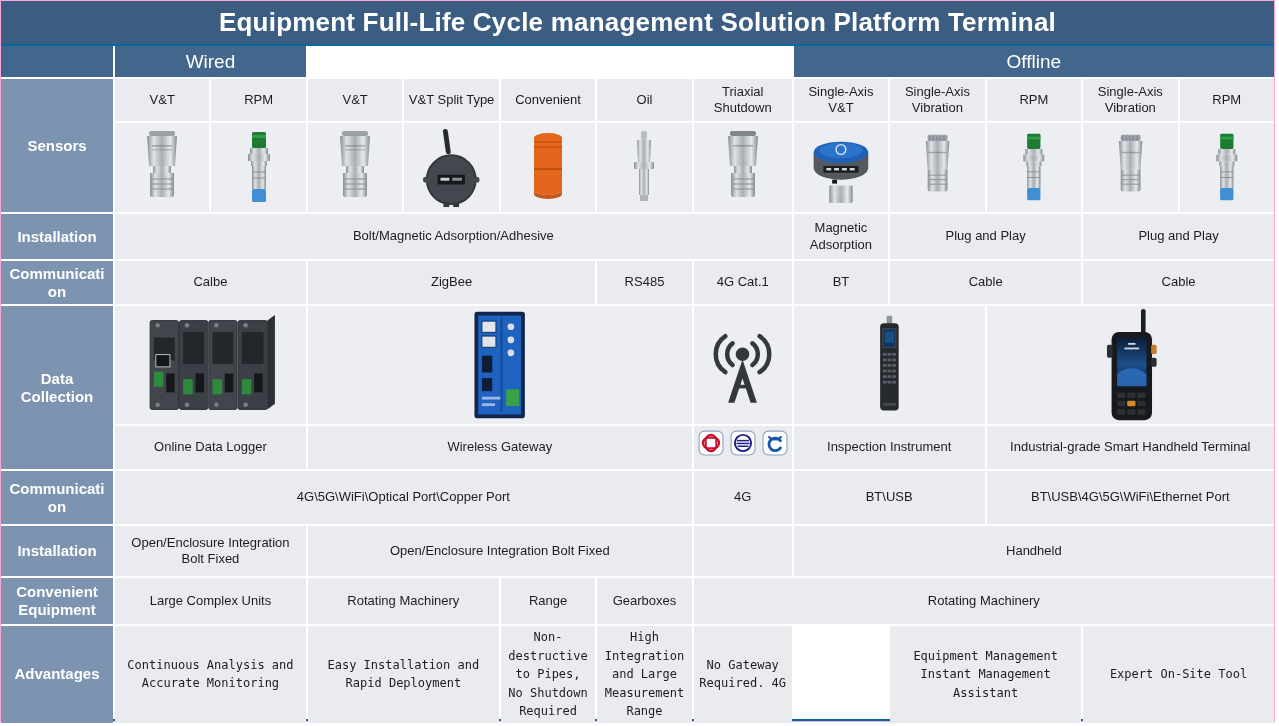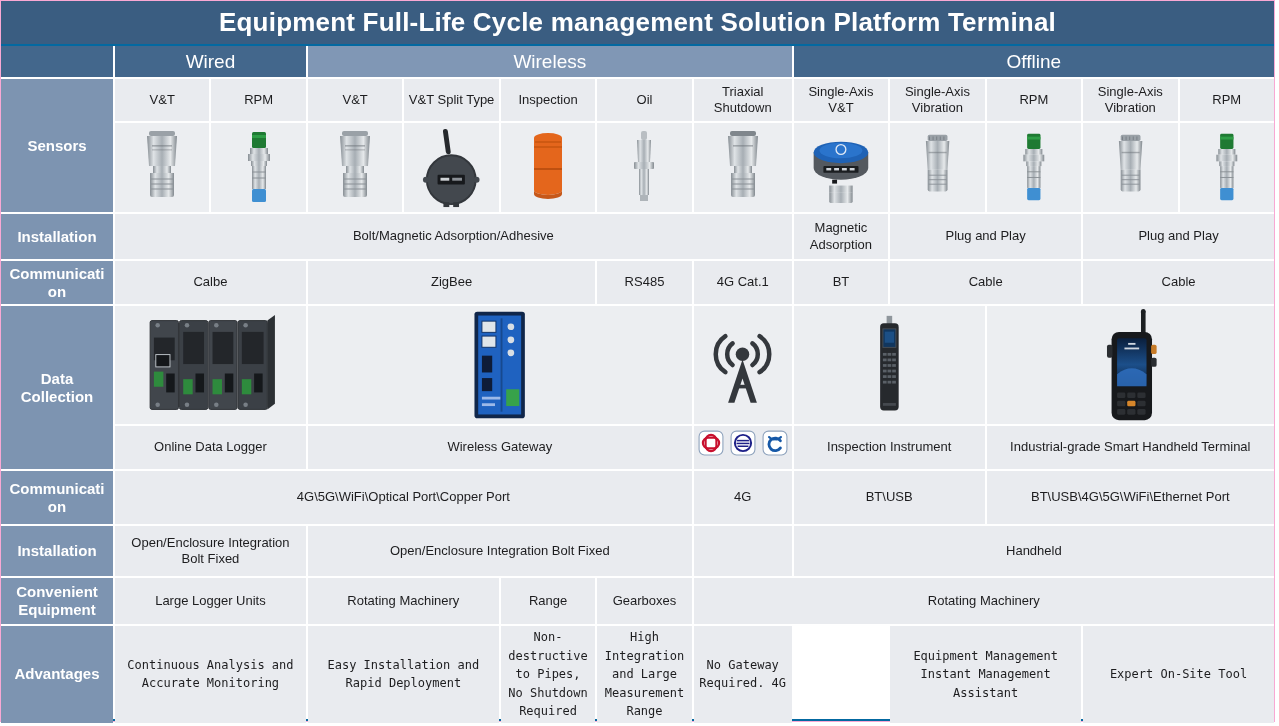--- a/index.html
+++ b/index.html
@@ -43,37 +43,36 @@
 </svg>
 
 <div class="frame">
 
   <div class="title">Equipment Full-Life Cycle management Solution Platform Terminal</div>
 
   <div class="grid">
 
     <div class="c g" style="grid-row:1;grid-column:1"></div>
     <div class="c g" style="grid-row:1;grid-column:2/span 2">Wired</div>
-    <div class="c g gl" style="grid-row:1;grid-column:4/span 5">Wireless</div>
     <div class="c g" style="grid-row:1;grid-column:9/span 5">Offline</div>
 
     <div class="c h" style="grid-row:2/span 2;grid-column:1">Sensors</div>
     <div class="c h" style="grid-row:4;grid-column:1">Installation</div>
     <div class="c h" style="grid-row:5;grid-column:1">Communication</div>
     <div class="c h" style="grid-row:6/span 2;grid-column:1">Data Collection</div>
     <div class="c h" style="grid-row:8;grid-column:1">Communication</div>
     <div class="c h" style="grid-row:9;grid-column:1">Installation</div>
     <div class="c h" style="grid-row:10;grid-column:1">Convenient Equipment</div>
     <div class="c h" style="grid-row:11;grid-column:1">Advantages</div>
 
     <div class="c" style="grid-row:2;grid-column:2">V&amp;T</div>
     <div class="c" style="grid-row:2;grid-column:3">RPM</div>
     <div class="c" style="grid-row:2;grid-column:4">V&amp;T</div>
     <div class="c" style="grid-row:2;grid-column:5">V&amp;T Split Type</div>
-    <div class="c" style="grid-row:2;grid-column:6">Inspection</div>
+    <div class="c" style="grid-row:2;grid-column:6">Convenient</div>
     <div class="c" style="grid-row:2;grid-column:7">Oil</div>
     <div class="c" style="grid-row:2;grid-column:8">Triaxial Shutdown</div>
     <div class="c" style="grid-row:2;grid-column:9">Single-Axis V&amp;T</div>
     <div class="c" style="grid-row:2;grid-column:10">Single-Axis Vibration</div>
     <div class="c" style="grid-row:2;grid-column:11">RPM</div>
     <div class="c" style="grid-row:2;grid-column:12">Single-Axis Vibration</div>
     <div class="c" style="grid-row:2;grid-column:13">RPM</div>
 
     <div class="c img" style="grid-row:3;grid-column:2">
       <svg viewBox="0 0 48 80" height="80">
@@ -438,21 +437,21 @@
     <div class="c" style="grid-row:8;grid-column:2/span 6">4G\5G\WiFi\Optical Port\Copper Port</div>
     <div class="c" style="grid-row:8;grid-column:8">4G</div>
     <div class="c" style="grid-row:8;grid-column:9/span 2">BT\USB</div>
     <div class="c" style="grid-row:8;grid-column:11/span 3">BT\USB\4G\5G\WiFi\Ethernet Port</div>
 
     <div class="c" style="grid-row:9;grid-column:2/span 2">Open/Enclosure Integration Bolt Fixed</div>
     <div class="c" style="grid-row:9;grid-column:4/span 4">Open/Enclosure Integration Bolt Fixed</div>
     <div class="c" style="grid-row:9;grid-column:8"></div>
     <div class="c" style="grid-row:9;grid-column:9/span 5">Handheld</div>
 
-    <div class="c" style="grid-row:10;grid-column:2/span 2">Large Logger Units</div>
+    <div class="c" style="grid-row:10;grid-column:2/span 2">Large Complex Units</div>
     <div class="c" style="grid-row:10;grid-column:4/span 2">Rotating Machinery</div>
     <div class="c" style="grid-row:10;grid-column:6">Range</div>
     <div class="c" style="grid-row:10;grid-column:7">Gearboxes</div>
     <div class="c" style="grid-row:10;grid-column:8/span 6">Rotating Machinery</div>
 
     <div class="c mono" style="grid-row:11;grid-column:2/span 2">Continuous Analysis and Accurate Monitoring</div>
     <div class="c mono" style="grid-row:11;grid-column:4/span 2">Easy Installation and Rapid Deployment</div>
     <div class="c mono" style="grid-row:11;grid-column:6">Non-destructive to Pipes, No Shutdown Required</div>
     <div class="c mono" style="grid-row:11;grid-column:7">High Integration and Large Measurement Range</div>
     <div class="c mono" style="grid-row:11;grid-column:8">No Gateway Required. 4G</div>

